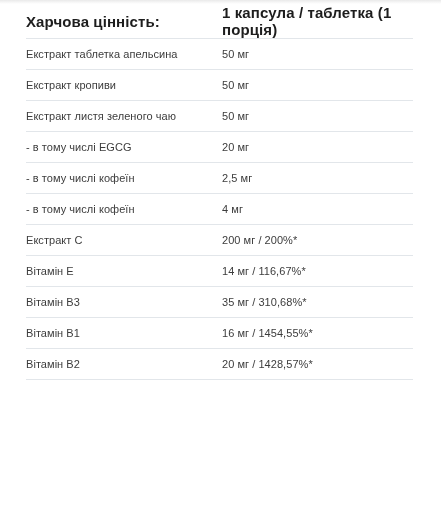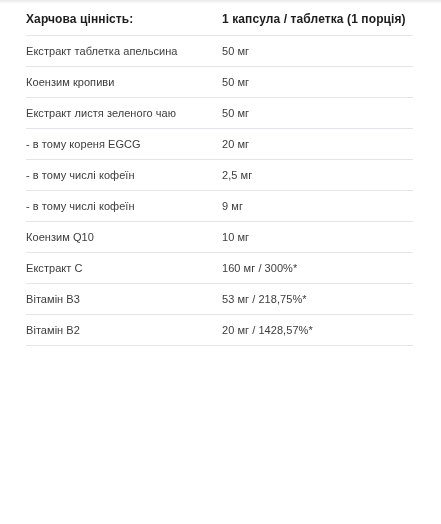--- a/index.html
+++ b/index.html
@@ -59,21 +59,21 @@
   #nutrition-table td.pad-right,
   #nutrition-table th.pad-right {
     width: 28px;
     border-bottom-color: transparent;
   }
 
   .col-label { width: 196px; }
   .col-value { width: 191px; }
 
   .header-row th {
-    font-size: 12px;
+    font-size: 15px;
     font-weight: bold;
     color: #1d1d1d;
     letter-spacing: 0.1px;
     padding-top: 1px;
   }
   .header-row th.col-label { padding-left: 7px; }
 
   .body-row td {
     font-size: 11px;
     font-weight: normal;
@@ -102,64 +102,70 @@
   </thead>
   <tbody id="table-body">
       <tr class="body-row">
         <td class="pad-left"></td>
         <td class="col-label">Екстракт таблетка апельсина</td>
         <td class="col-value">50 мг</td>
         <td class="pad-right"></td>
       </tr>
       <tr class="body-row">
         <td class="pad-left"></td>
-        <td class="col-label">Коензим кропиви</td>
+        <td class="col-label">Екстракт кропиви</td>
         <td class="col-value">50 мг</td>
         <td class="pad-right"></td>
       </tr>
       <tr class="body-row">
         <td class="pad-left"></td>
         <td class="col-label">Екстракт листя зеленого чаю</td>
         <td class="col-value">50 мг</td>
         <td class="pad-right"></td>
       </tr>
       <tr class="body-row indented">
         <td class="pad-left"></td>
-        <td class="col-label">- в тому кореня EGCG</td>
+        <td class="col-label">- в тому числі EGCG</td>
         <td class="col-value">20 мг</td>
         <td class="pad-right"></td>
       </tr>
       <tr class="body-row indented">
         <td class="pad-left"></td>
         <td class="col-label">- в тому числі кофеїн</td>
         <td class="col-value">2,5 мг</td>
         <td class="pad-right"></td>
       </tr>
       <tr class="body-row indented">
         <td class="pad-left"></td>
         <td class="col-label">- в тому числі кофеїн</td>
-        <td class="col-value">9 мг</td>
-        <td class="pad-right"></td>
-      </tr>
-      <tr class="body-row">
-        <td class="pad-left"></td>
-        <td class="col-label">Коензим Q10</td>
-        <td class="col-value">10 мг</td>
+        <td class="col-value">4 мг</td>
         <td class="pad-right"></td>
       </tr>
       <tr class="body-row">
         <td class="pad-left"></td>
         <td class="col-label">Екстракт C</td>
-        <td class="col-value">160 мг / 300%*</td>
+        <td class="col-value">200 мг / 200%*</td>
+        <td class="pad-right"></td>
+      </tr>
+      <tr class="body-row">
+        <td class="pad-left"></td>
+        <td class="col-label">Вітамін E</td>
+        <td class="col-value">14 мг / 116,67%*</td>
         <td class="pad-right"></td>
       </tr>
       <tr class="body-row">
         <td class="pad-left"></td>
         <td class="col-label">Вітамін B3</td>
-        <td class="col-value">53 мг / 218,75%*</td>
+        <td class="col-value">35 мг / 310,68%*</td>
+        <td class="pad-right"></td>
+      </tr>
+      <tr class="body-row">
+        <td class="pad-left"></td>
+        <td class="col-label">Вітамін B1</td>
+        <td class="col-value">16 мг / 1454,55%*</td>
         <td class="pad-right"></td>
       </tr>
       <tr class="body-row">
         <td class="pad-left"></td>
         <td class="col-label">Вітамін B2</td>
         <td class="col-value">20 мг / 1428,57%*</td>
         <td class="pad-right"></td>
       </tr>
     </tbody>
 </table>

